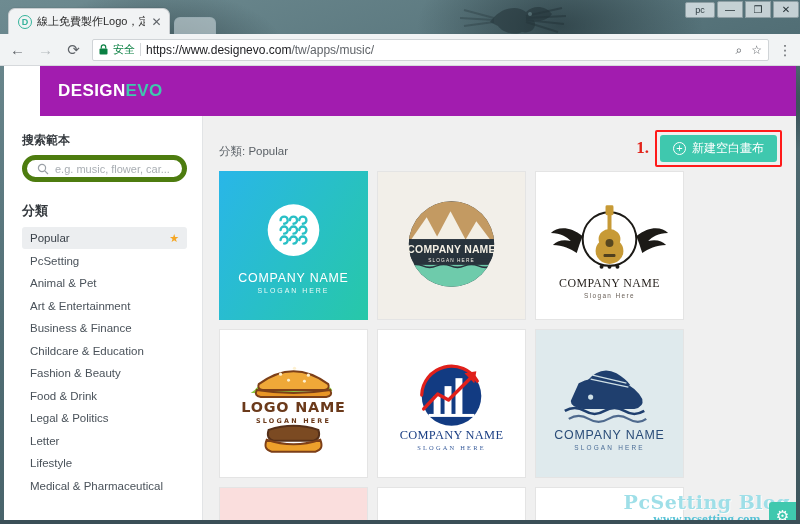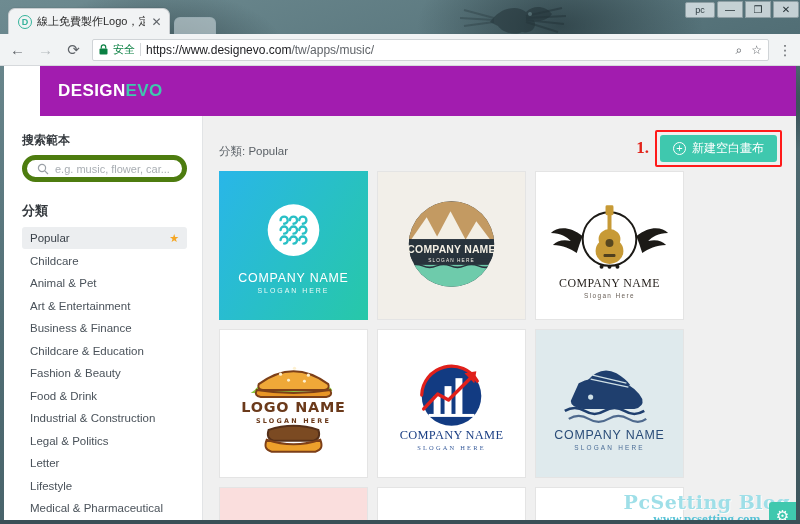--- a/index.html
+++ b/index.html
@@ -370,42 +370,39 @@
           <input class="search-input" type="text" placeholder="e.g. music, flower, car..." style="">
         </div>
 
         <div class="cat-head">分類</div>
         <ul class="cat-list">
           <li class="cat-item active">
             <span>Popular</span>
             <span class="star">★</span>
           </li>
           <li class="cat-item">
-              <span>Childcare</span>
+              <span>PcSetting</span>
             </li>
           <li class="cat-item">
               <span>Animal &amp; Pet</span>
             </li>
           <li class="cat-item">
               <span>Art &amp; Entertainment</span>
             </li>
           <li class="cat-item">
               <span>Business &amp; Finance</span>
             </li>
           <li class="cat-item">
               <span>Childcare &amp; Education</span>
             </li>
           <li class="cat-item">
               <span>Fashion &amp; Beauty</span>
             </li>
           <li class="cat-item">
               <span>Food &amp; Drink</span>
-            </li>
-          <li class="cat-item">
-              <span>Industrial &amp; Construction</span>
             </li>
           <li class="cat-item">
               <span>Legal &amp; Politics</span>
             </li>
           <li class="cat-item">
               <span>Letter</span>
             </li>
           <li class="cat-item">
               <span>Lifestyle</span>
             </li>

